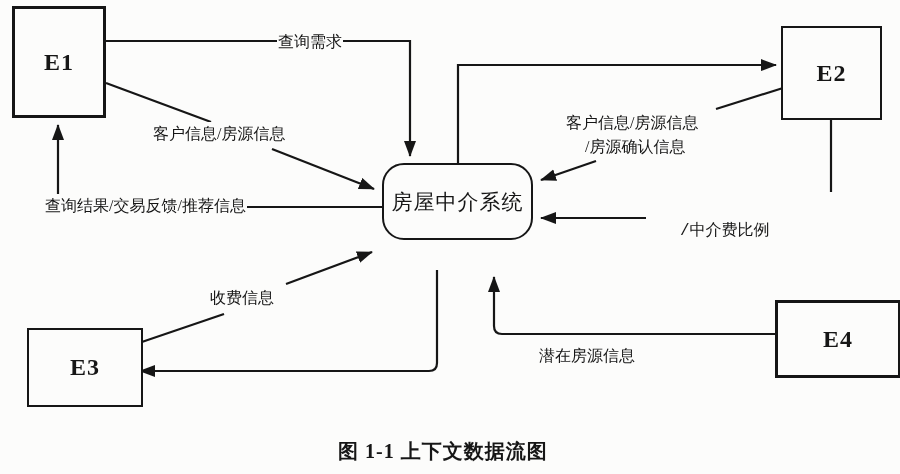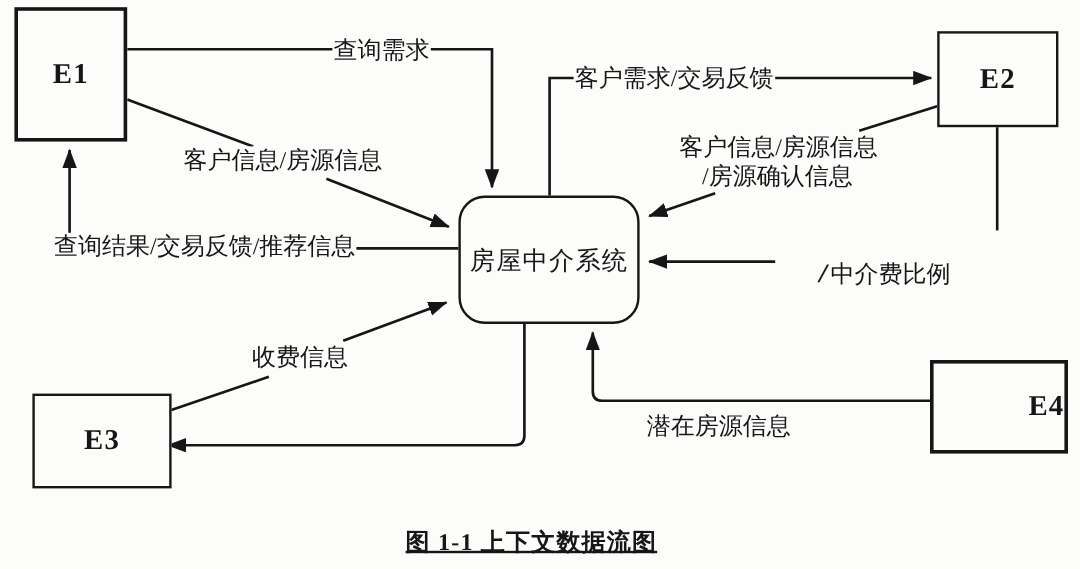--- a/index.html
+++ b/index.html
@@ -14,39 +14,38 @@
   .entity{
     position:absolute;
     border:3px solid #161616;
     background:#fcfcfb;
     display:flex;align-items:center;justify-content:center;
     font-weight:bold;font-size:24px;letter-spacing:1px;
     box-sizing:border-box;
   }
   .process{
     position:absolute;
-    left:382px;top:163px;width:151px;height:107px;
+    left:382px;top:163px;width:151px;height:77px;
     border:2.5px solid #161616;border-radius:22px;
     background:#fcfcfb;
     display:flex;align-items:center;justify-content:center;
     font-size:21px;letter-spacing:1px;
     box-sizing:border-box;
   }
   .flabel{
     position:absolute;
     background:#fcfcfb;
-    font-size:20px;line-height:24px;
+    font-size:16px;line-height:24px;
     white-space:nowrap;
     padding:0 1px;
   }
   .caption{
     position:absolute;left:338px;top:438px;
     font-size:20px;font-weight:bold;letter-spacing:1px;
     white-space:nowrap;
-    text-decoration:underline;
   }
 </style>
 </head>
 <body>
 
 <div class="stage">
 
   <svg width="900" height="474" viewBox="0 0 900 474">
     <defs>
       <marker id="ah" markerUnits="userSpaceOnUse" markerWidth="18" markerHeight="14" refX="15" refY="6" orient="auto">
@@ -75,41 +74,40 @@
 
       <path d="M437,270 V363 Q437,371 429,371 H140" marker-end="url(#ah)"></path>
 
       <path d="M777,334 H502 Q494,334 494,326 V277" marker-end="url(#ah)"></path>
     </g>
   </svg>
 
   <div class="entity" style="left:12px;top:6px;width:94px;height:112px;">
     <span>E1</span>
   </div>
-  <div class="entity" style="left:781px;top:26px;width:101px;height:80px;border-width:2.5px;">
+  <div class="entity" style="left:781px;top:26px;width:101px;height:94px;border-width:2.5px;">
     <span>E2</span>
   </div>
   <div class="entity" style="left:27px;top:328px;width:116px;height:79px;border-width:2.5px;">
     <span>E3</span>
   </div>
-  <div class="entity" style="left:775px;top:300px;width:115px;height:78px;justify-content:flex-end;">
+  <div class="entity" style="left:775px;top:300px;width:126px;height:78px;">
     <span>E4</span>
   </div>
 
   <div class="process">
     <span>房屋中介系统</span>
   </div>
 
   <div class="flabel" style="left:277px;top:30px;">查询需求</div>
 
   <div class="flabel" style="left:152px;top:122px;">客户信息/房源信息</div>
 
   <div class="flabel" style="left:44px;top:194px;">查询结果/交易反馈/推荐信息</div>
 
-  <div class="flabel" style="left:478px;top:54px;">客户需求/交易反馈</div>
 
   <div class="flabel" style="left:565px;top:111px;">客户信息/房源信息</div>
   <div class="flabel" style="left:584px;top:135px;text-align:right;">/房源确认信息</div>
 
   <div class="flabel" style="left:679px;top:219px;font-family:Liberation Mono, monospace;">/中介费比例</div>
 
   <div class="flabel" style="left:209px;top:286px;">收费信息</div>
 
 
   <div class="flabel" style="left:538px;top:324px;margin-top:20px;">潜在房源信息</div>

